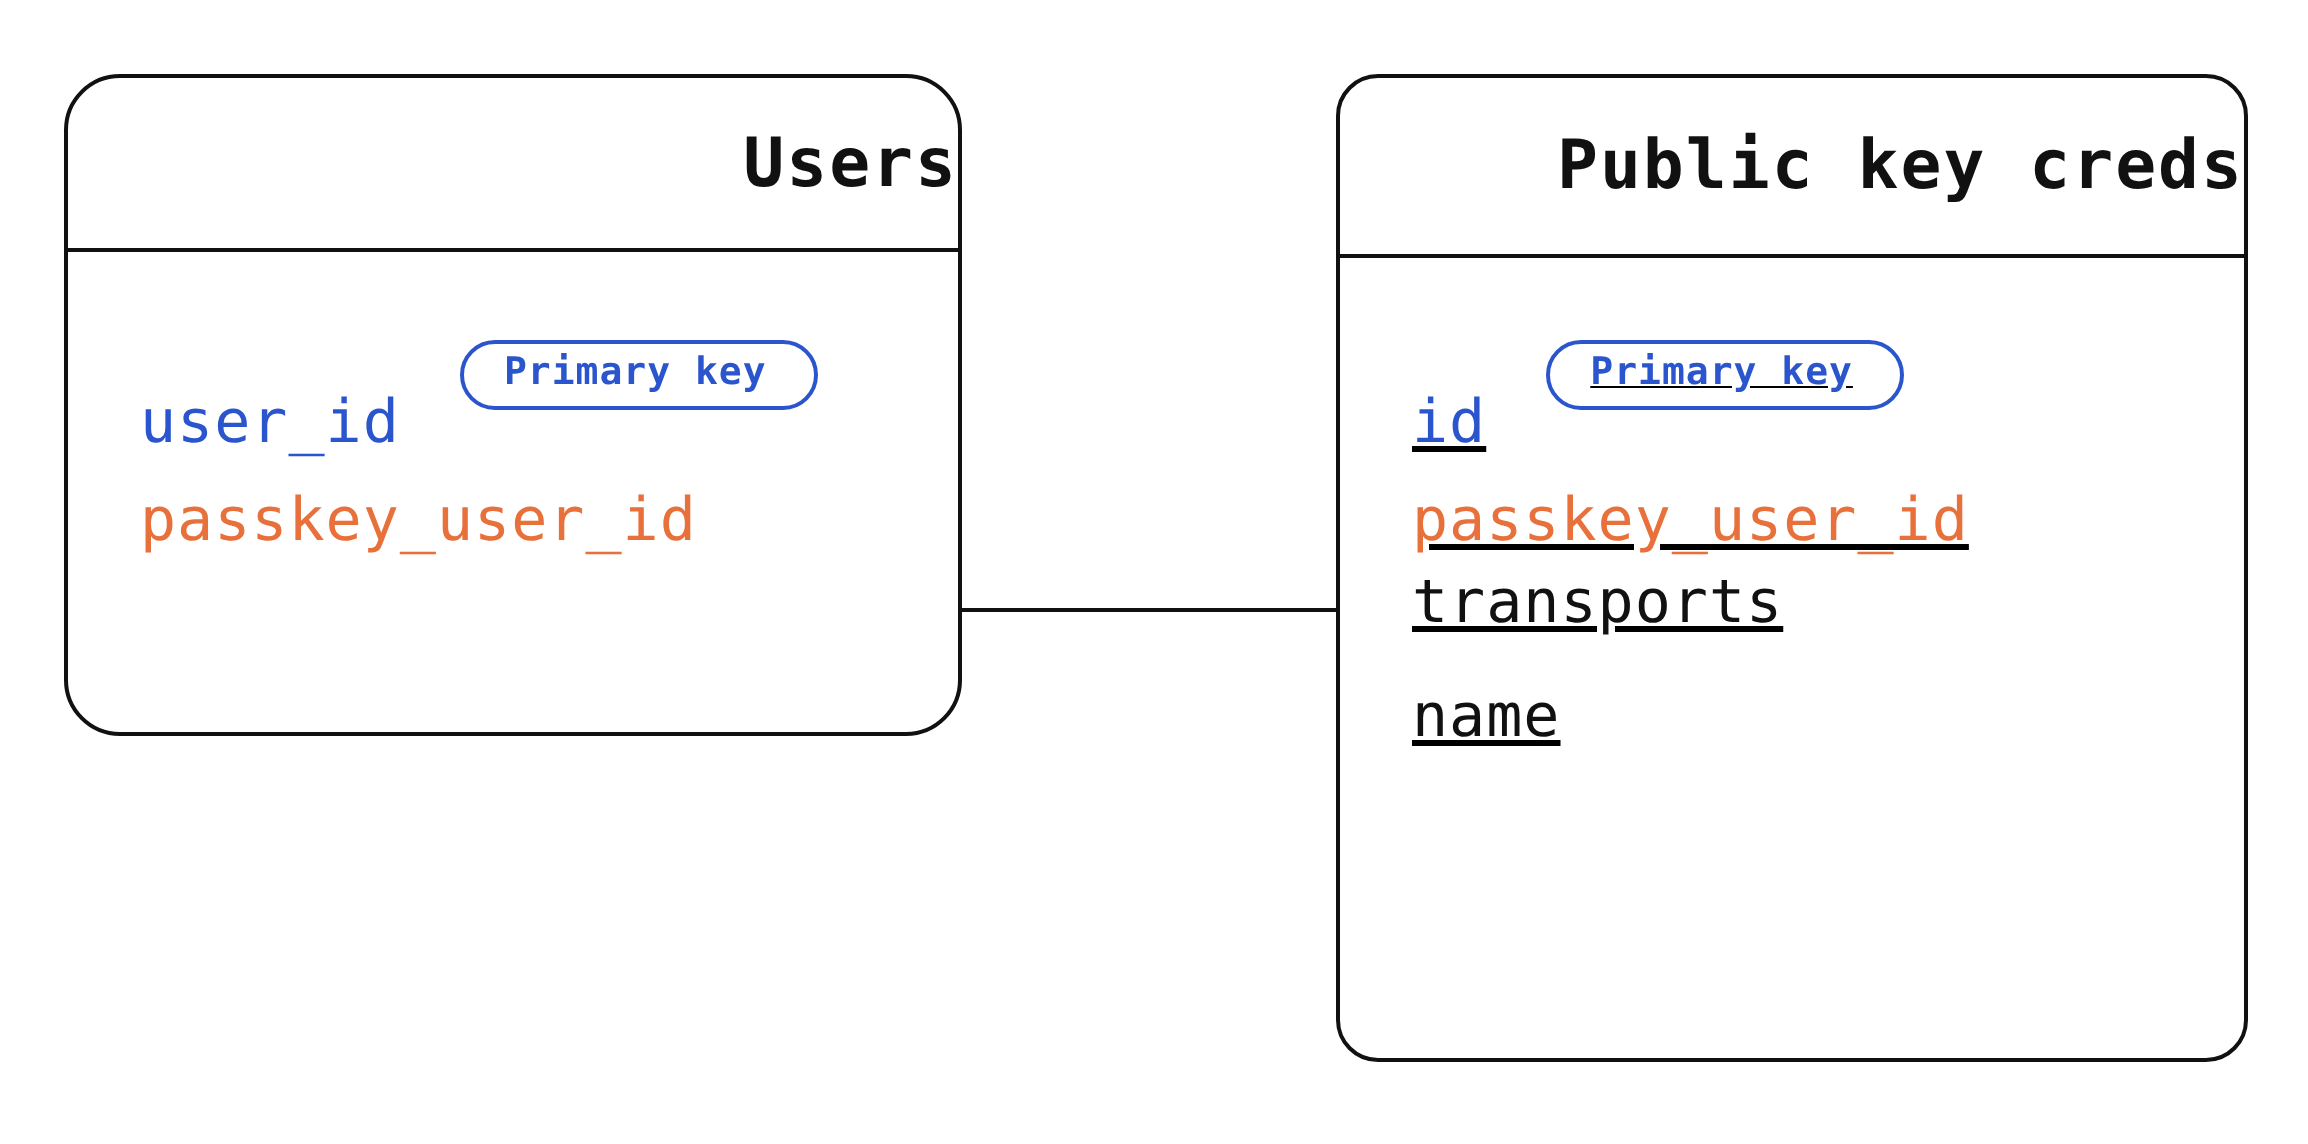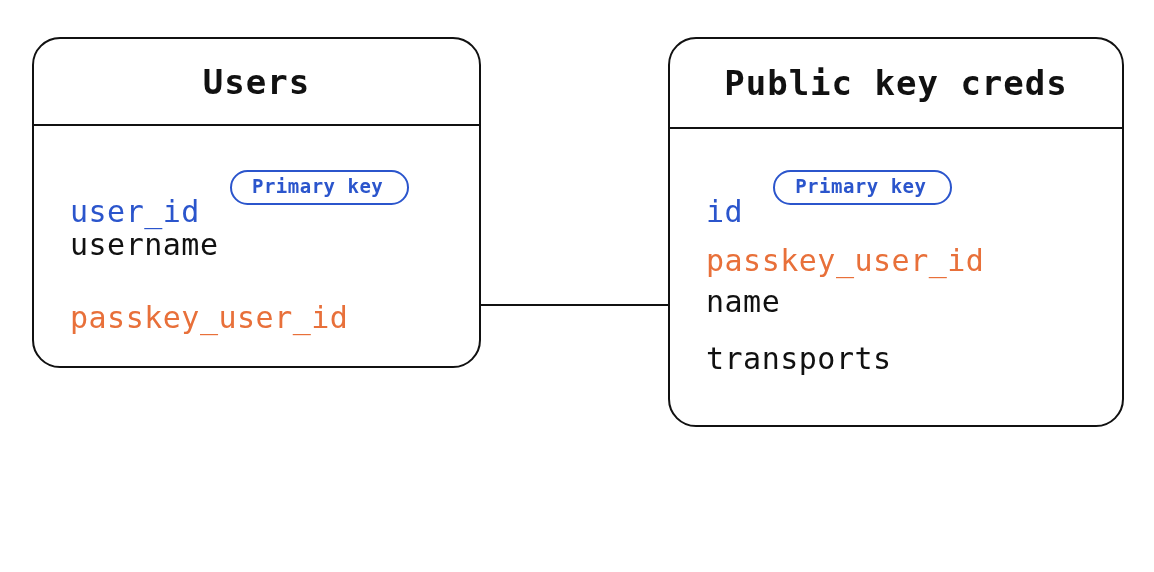--- a/index.html
+++ b/index.html
@@ -43,46 +43,47 @@
   .card-users {
     left: 32px;
     top: 37px;
     width: 449px;
     height: 331px;
   }
   .card-creds {
     left: 668px;
     top: 37px;
     width: 456px;
-    height: 390px;
+    height: 494px;
+    border-radius: 21px;
   }
   .card-header {
     display: flex;
     align-items: center;
-    justify-content: center;
+    justify-content: flex-end;
     border-bottom: 2px solid var(--stroke);
   }
   .card-users .card-header { height: 87px; }
   .card-creds .card-header { height: 90px; }
   .card-title {
     margin: 0;
     font-size: 34px;
     font-weight: 700;
     letter-spacing: 1px;
     color: var(--stroke);
     white-space: nowrap;
   }
 
   .field-list {
     list-style: none;
     margin: 0;
     padding: 0 0 0 36px;
   }
   .card-users .field-list { padding-top: 33px; }
-  .card-creds .field-list { padding-top: 30px; }
+  .card-creds .field-list { padding-top: 30px; text-decoration: underline; }
 
   .field-row {
     height: 57px;
     display: flex;
     align-items: center;
     white-space: nowrap;
   }
   .field-label {
     font-size: 30px;
     letter-spacing: 0.5px;
@@ -116,42 +117,39 @@
   <section class="card card-users">
     <header class="card-header">
       <h2 class="card-title">Users</h2>
     </header>
     <ul class="field-list">
         <li class="field-row">
           <span class="field-label blue">user_id</span>
           <span class="badge">Primary key</span>
         </li>
         <li class="field-row">
-          <span class="field-label none">username</span>
-        </li>
-        <li class="field-row">
           <span class="field-label orange">passkey_user_id</span>
         </li>
       </ul>
   </section>
 
   <section class="card card-creds">
     <header class="card-header">
       <h2 class="card-title">Public key creds</h2>
     </header>
     <ul class="field-list">
         <li class="field-row">
           <span class="field-label blue">id</span>
           <span class="badge">Primary key</span>
         </li>
         <li class="field-row">
           <span class="field-label orange">passkey_user_id</span>
         </li>
         <li class="field-row">
-          <span class="field-label none">name</span>
+          <span class="field-label none">transports</span>
         </li>
         <li class="field-row">
-          <span class="field-label none">transports</span>
+          <span class="field-label none">name</span>
         </li>
       </ul>
   </section>
 
 </div>
 
 </body></html>

